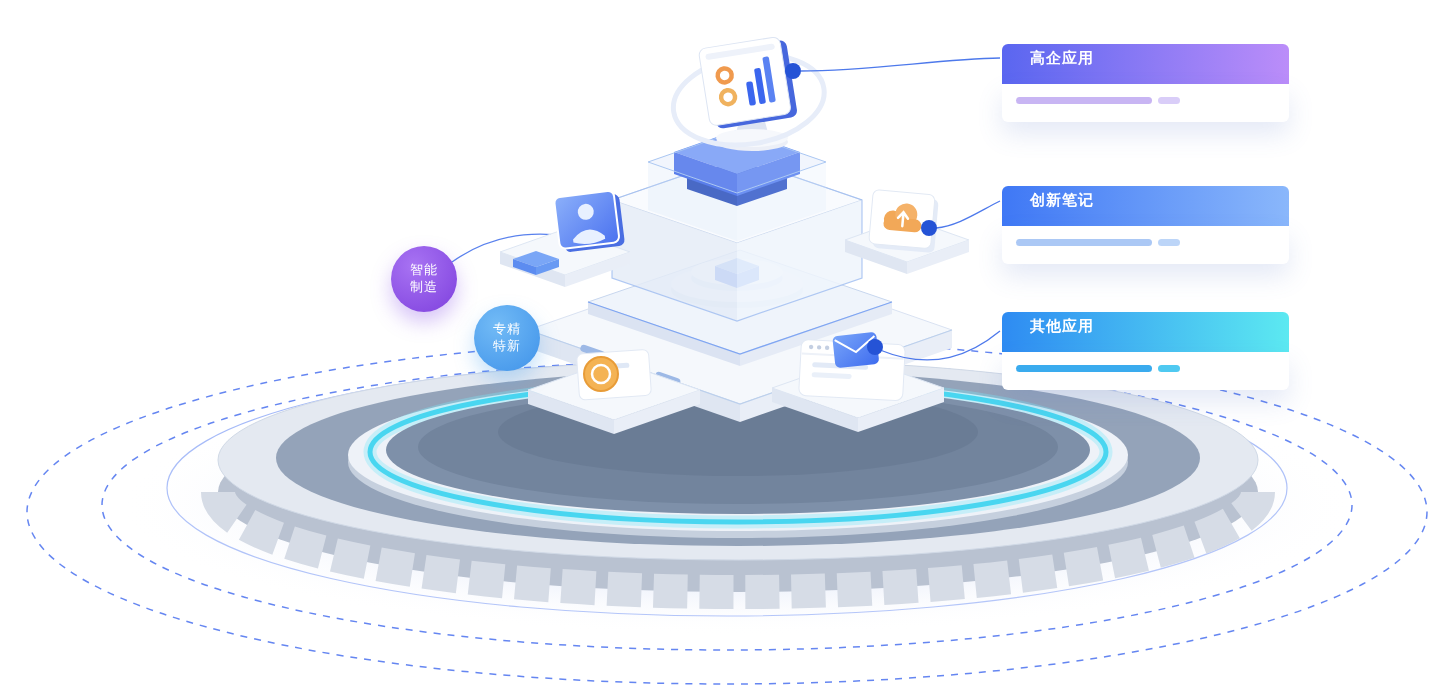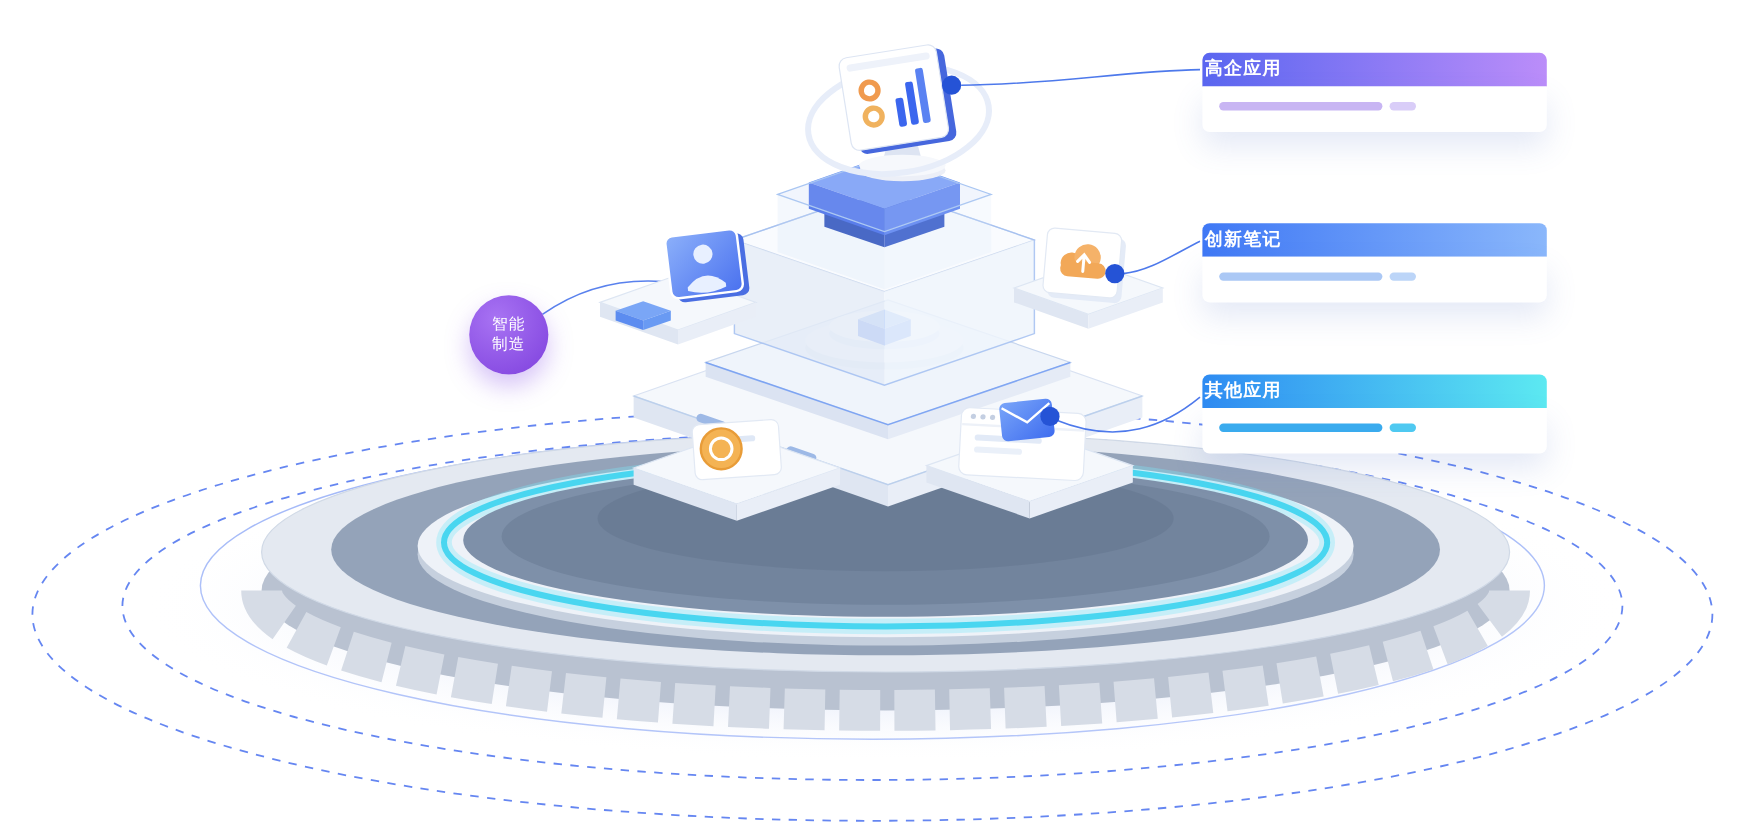--- a/index.html
+++ b/index.html
@@ -19,23 +19,23 @@
   .badge-2 { left:474px; top:305px;
              background:radial-gradient(circle at 35% 30%, #72bbf6, #3f92e9);
              box-shadow:0 10px 20px rgba(87,169,240,.35); }
   .badge-3 { left:600px; top:337px;
              background:radial-gradient(circle at 35% 30%, #66d4e2, #36aec7);
              box-shadow:0 10px 20px rgba(76,192,210,.4); }
 
   
   .callout { position:absolute; left:1002px; width:287px; }
   .callout-1 { top:44px; } .callout-2 { top:186px; } .callout-3 { top:312px; }
-  .callout .hd { height:28px; border-radius:6px 6px 0 0; color:#fff;
+  .callout .hd { height:40px; border-radius:6px 6px 0 0; color:#fff;
                  font-size:15px; font-weight:bold; line-height:28px;
-                 padding-left:2px; letter-spacing:1px; }
+                 padding-left:28px; letter-spacing:1px; }
   .callout-1 .hd { background:linear-gradient(90deg,#5a66f0,#bb8df9); }
   .callout-2 .hd { background:linear-gradient(90deg,#3f78f5,#8ab7fb); }
   .callout-3 .hd { background:linear-gradient(90deg,#2e8bf2,#5ce9f1); }
   .callout .bd { height:38px; background:#fff; border-radius:0 0 6px 6px;
                  box-shadow:0 12px 26px rgba(90,120,200,.16); position:relative; }
   .bar { position:absolute; top:13px; height:7px; border-radius:3.5px; }
   .bar-long  { left:14px;  width:136px; }
   .bar-short { left:156px; width:22px; }
   .callout-1 .bar-long{background:#c8b5f3} .callout-1 .bar-short{background:#d9cdf8}
   .callout-2 .bar-long{background:#abc8f5} .callout-2 .bar-short{background:#bcd5f8}
@@ -224,20 +224,24 @@
       <circle cx="793" cy="71" r="8"></circle>
       <circle cx="929" cy="228" r="8"></circle>
       <circle cx="875" cy="347" r="8"></circle>
     </g>
   </svg>
 
   <div class="badge badge-1">
     <span>智能</span>
     <span>制造</span>
   </div>
+  <div class="badge badge-2">
+    <span>专精</span>
+    <span>特新</span>
+  </div>
 
   <div class="callout callout-1">
     <div class="hd">高企应用</div>
     <div class="bd">
       <div class="bar bar-long"></div>
       <div class="bar bar-short"></div>
     </div>
   </div>
   <div class="callout callout-3">
     <div class="hd">其他应用</div>

